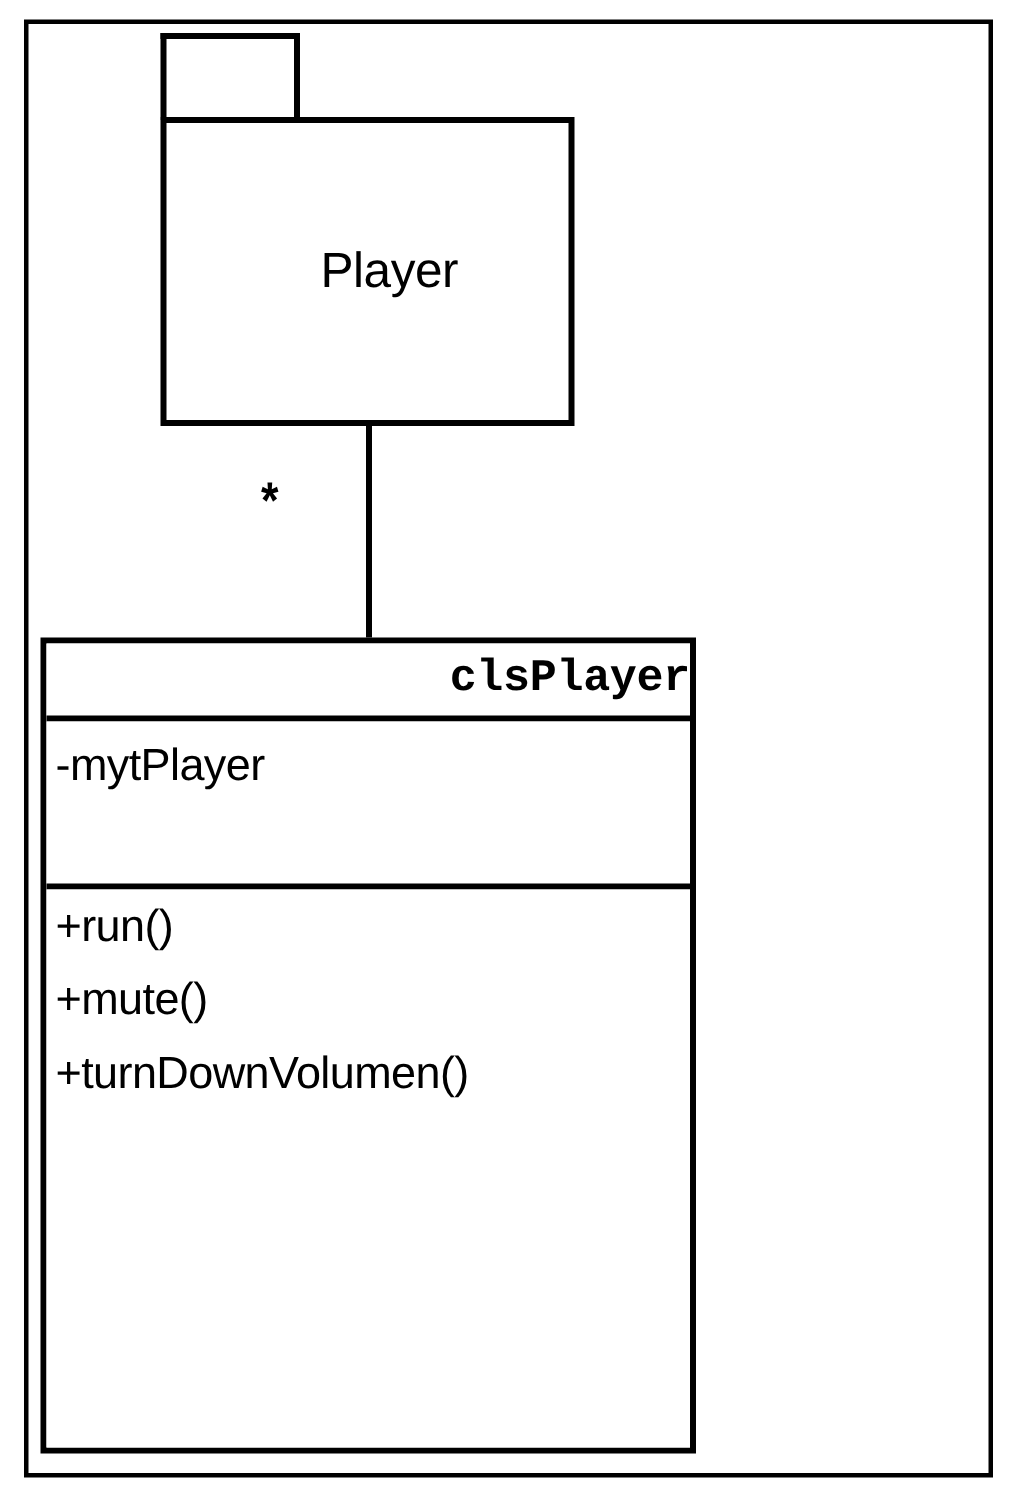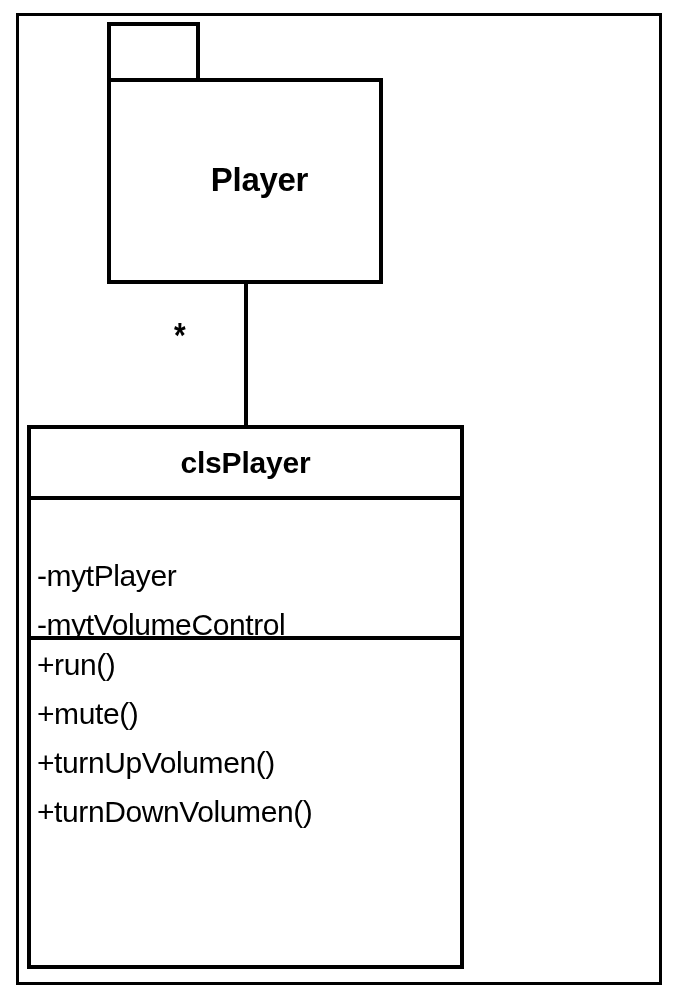--- a/index.html
+++ b/index.html
@@ -60,21 +60,21 @@
     height: 206px;
     box-sizing: border-box;
     border: 4px solid #000000;
     background: #ffffff;
     display: flex;
     align-items: center;
     justify-content: center;
   }
   .package-label {
     font-size: 33px;
-    font-weight: bold;
+    font-weight: normal;
     color: #000000;
     letter-spacing: -0.3px;
     line-height: 1;
     user-select: none;
     margin-top: -4px;
     margin-left: 29px;
   }
 
   
   .connector-line {
@@ -110,31 +110,31 @@
     border: 4px solid #000000;
     background: #ffffff;
     display: flex;
     flex-direction: column;
   }
   .class-compartment {
     box-sizing: border-box;
     background: #ffffff;
   }
   .class-compartment.name-compartment {
-    height: 71px;
+    height: 52px;
     display: flex;
     align-items: center;
-    justify-content: center;
+    justify-content: flex-end;
     border-bottom: 4px solid #000000;
+    font-family: Liberation Mono, monospace;
   }
   .class-compartment.attributes-compartment {
     height: 112px;
     border-bottom: 4px solid #000000;
-    padding: 23px 0 0 6px;
-    margin-top: 28px;
+    padding: 5px 0 0 6px;
   }
   .class-compartment.operations-compartment {
     flex: 1 1 auto;
     padding: 0 0 0 6px;
   }
 
   .class-name {
     font-size: 30px;
     font-weight: bold;
     color: #000000;
@@ -170,25 +170,23 @@
   <span class="multiplicity-label">*</span>
 
   <div class="class-box">
 
     <div class="class-compartment name-compartment">
       <span class="class-name">clsPlayer</span>
     </div>
 
     <div class="class-compartment attributes-compartment">
       <div class="member-line">-mytPlayer</div>
-      <div class="member-line">-mytVolumeControl</div>
     </div>
 
     <div class="class-compartment operations-compartment">
       <div class="member-line">+run()</div>
       <div class="member-line">+mute()</div>
-      <div class="member-line">+turnUpVolumen()</div>
       <div class="member-line">+turnDownVolumen()</div>
     </div>
 
   </div>
 
 </div>
 
 </body></html>

